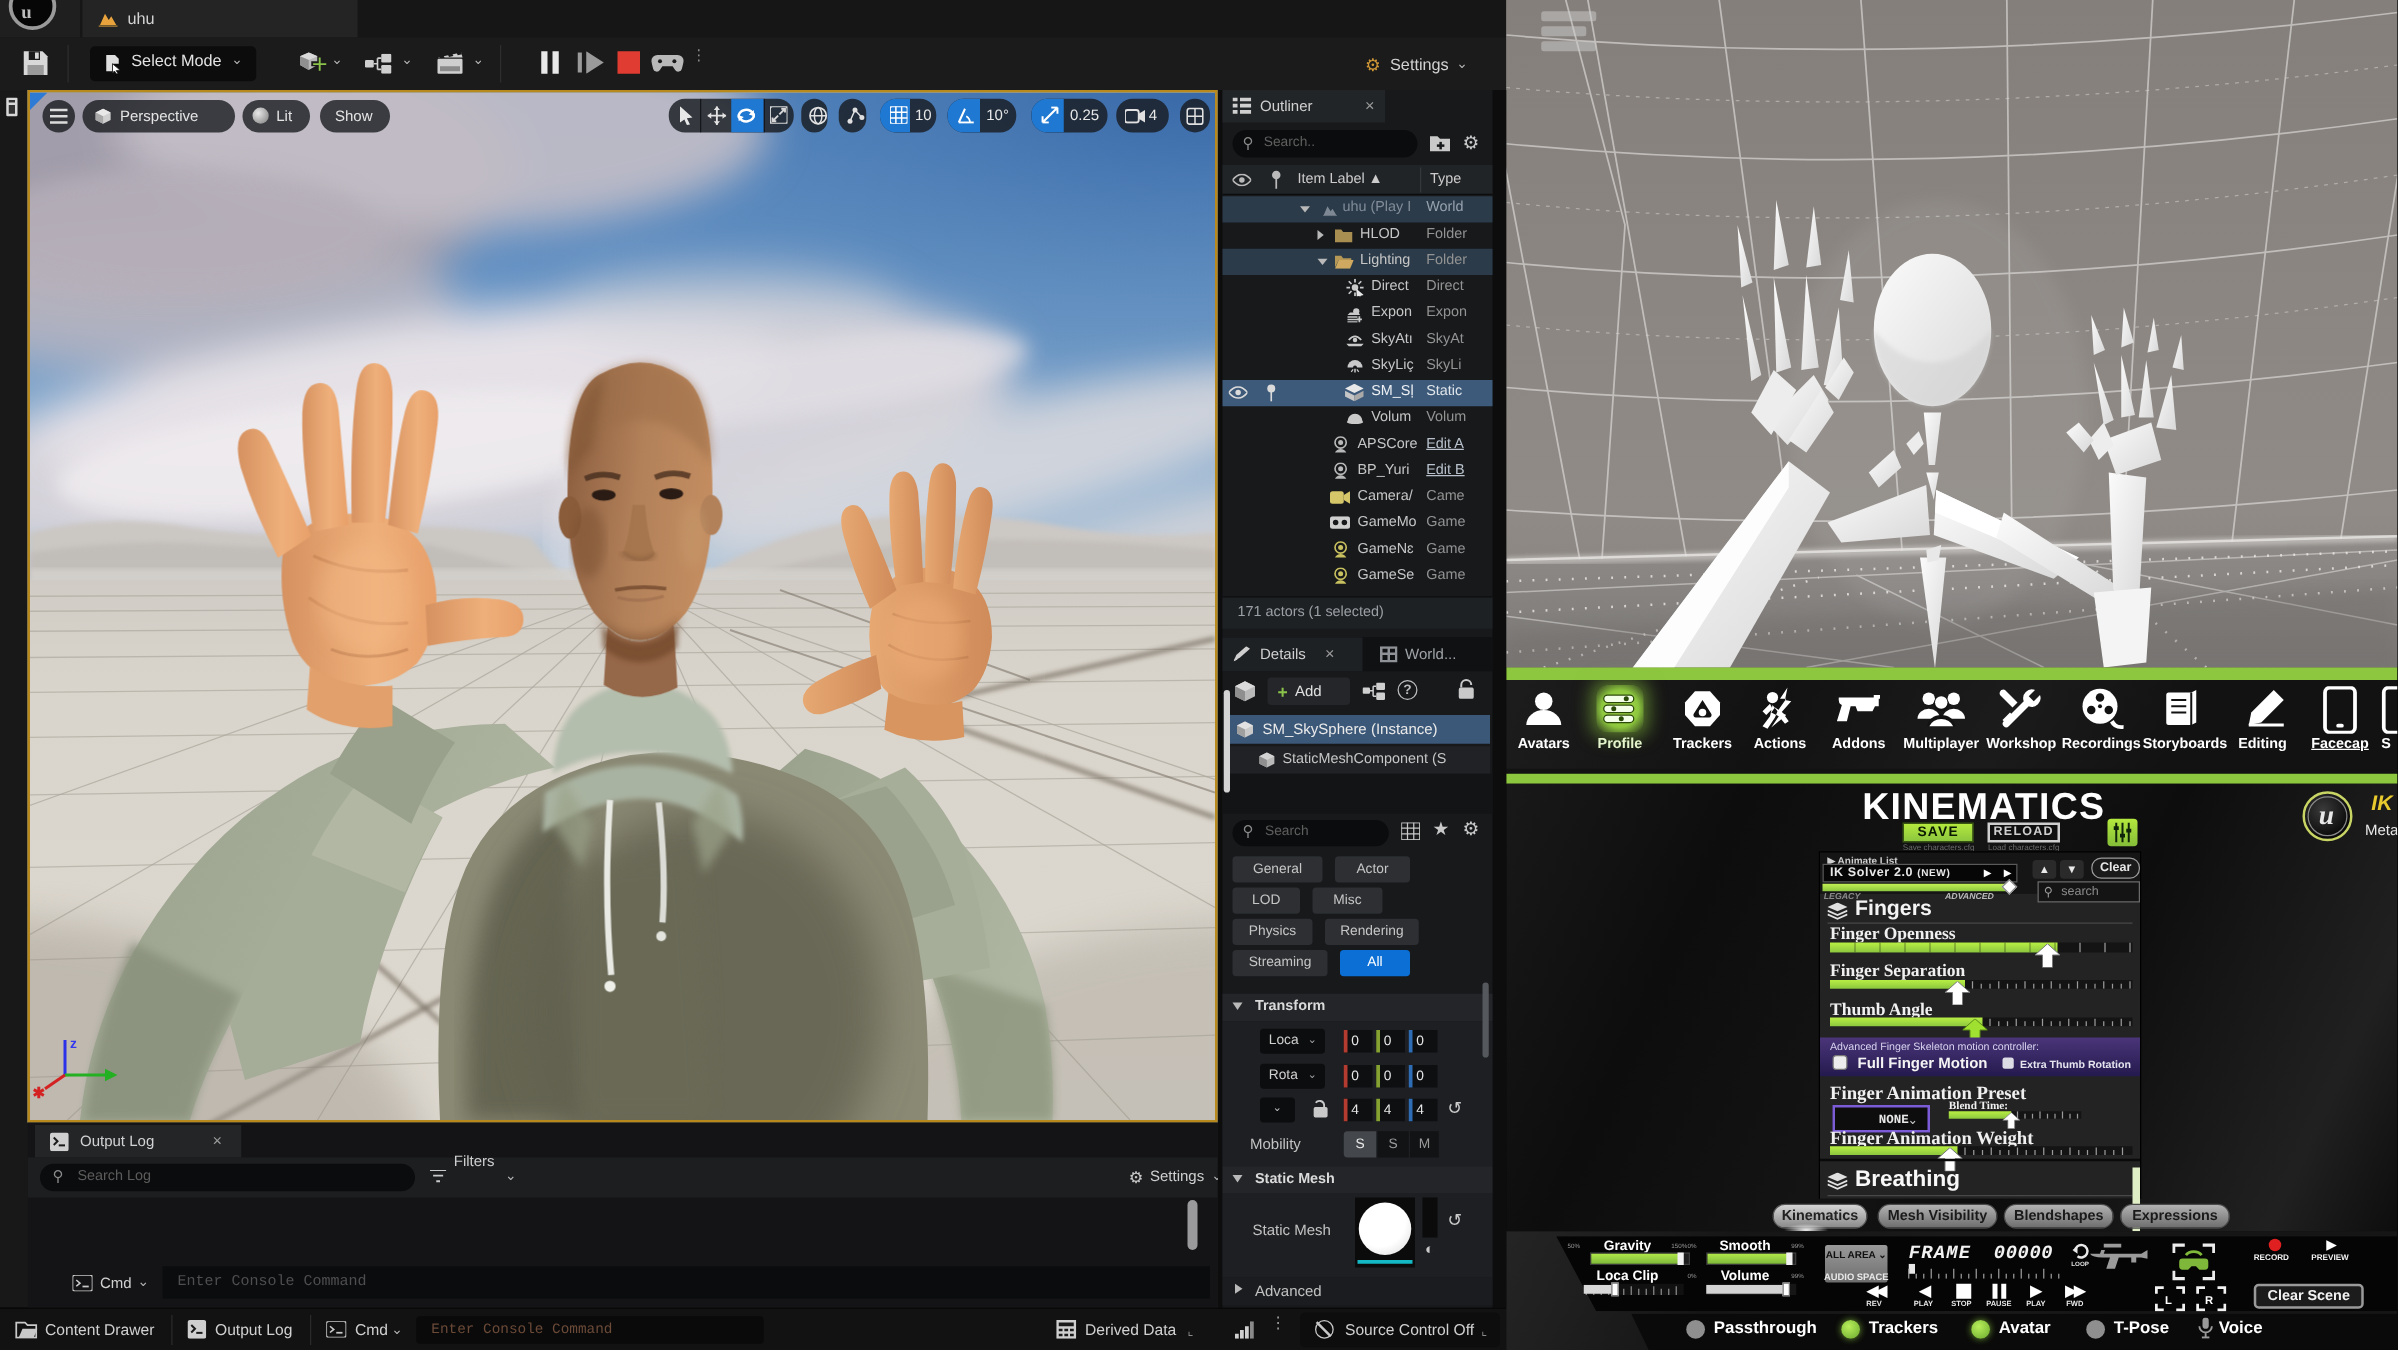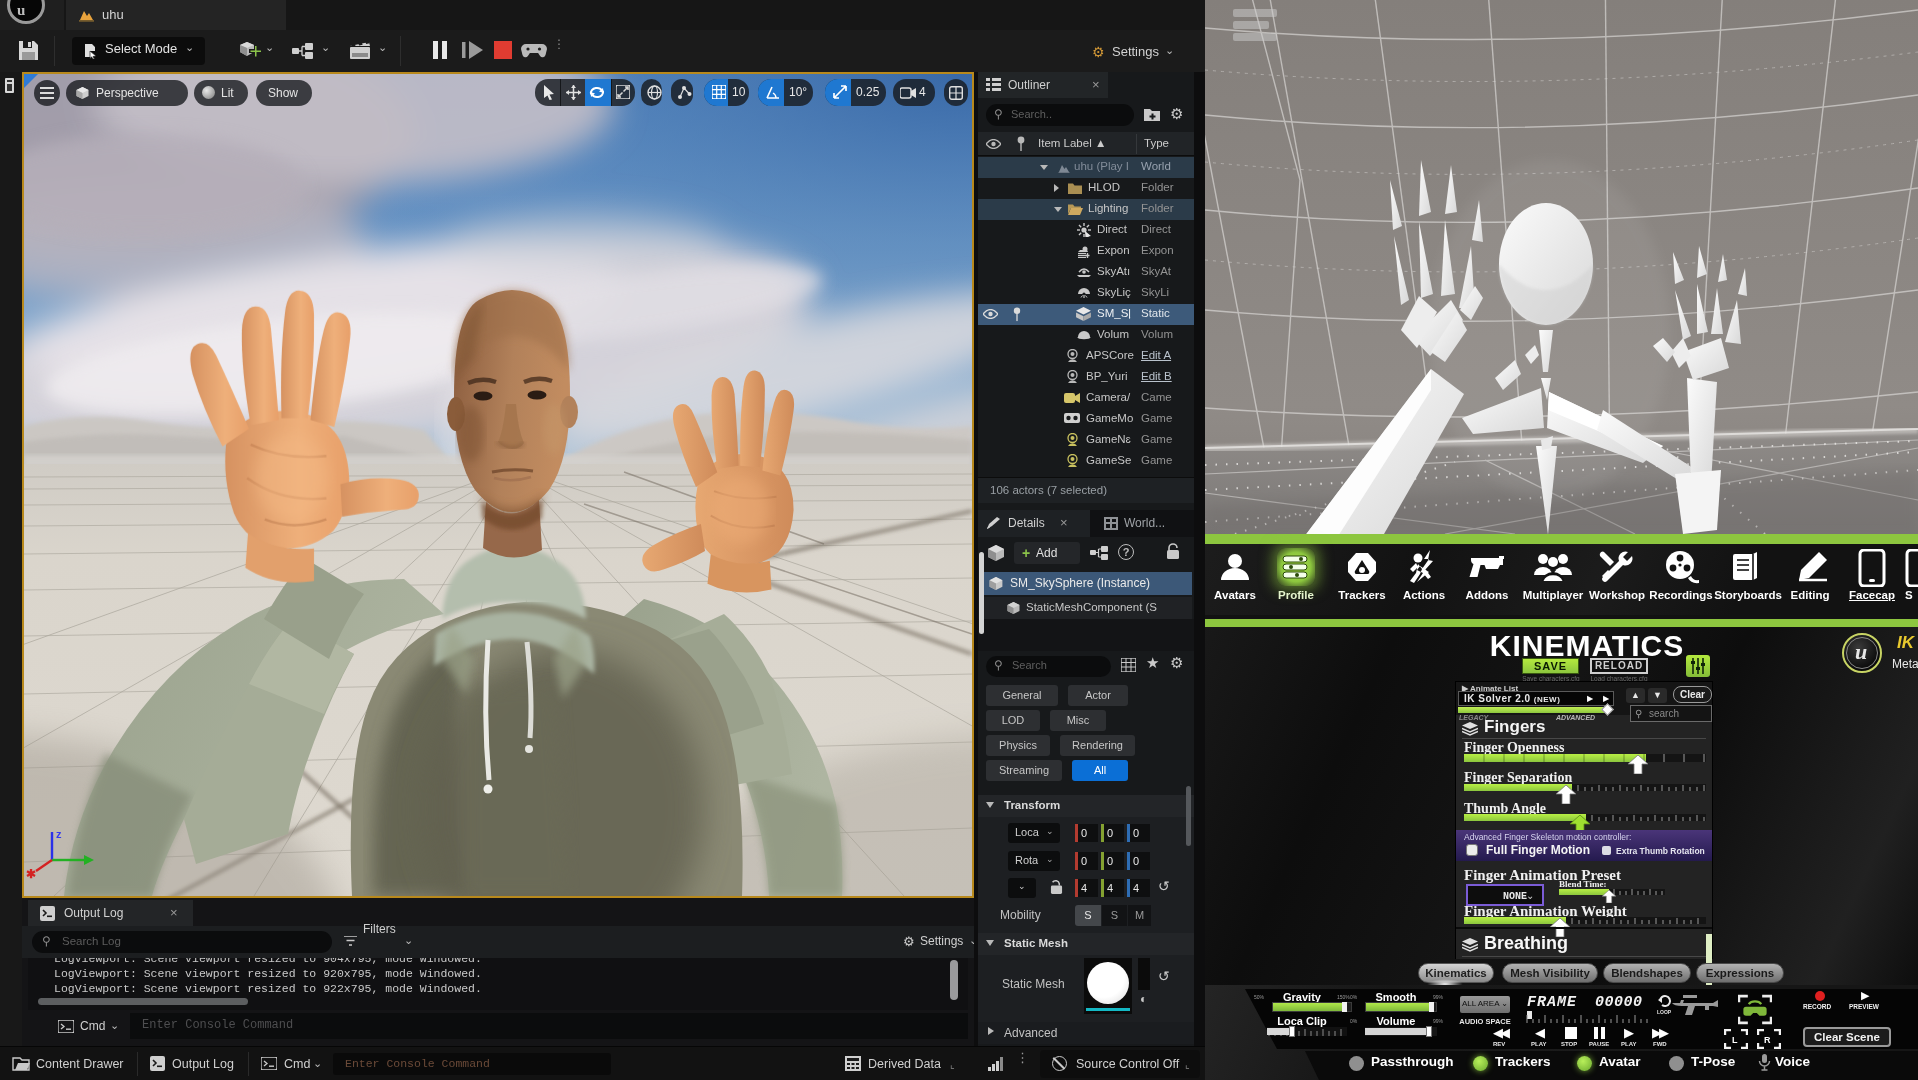--- a/index.html
+++ b/index.html
@@ -446,26 +446,20 @@
       <div class="abs txt" style="left:40px;top:37px;color:#5c5c5c;font-size:11.5px;">Search Log</div>
       <svg class="abs" style="left:322px;top:38px;" width="13" height="11" viewBox="0 0 13 11">
           <path d="M0 0 h13 M2.5 4.5 h8 M5 9 h3" stroke="#c9c9c9" stroke-width="1.5"></path>
         </svg>
       <div class="abs txt" style="left:341px;top:24px;color:#cfcfcf;">Filters</div>
       <div class="abs txt" style="left:382px;top:36px;color:#bbb;font-size:11px;">⌄</div>
       <div class="abs" style="left:881px;top:36px;color:#c9c9c9;font-size:13px;">⚙</div>
       <div class="abs txt" style="left:898px;top:36px;color:#cfcfcf;">Settings</div>
       <div class="abs txt" style="left:947px;top:36px;color:#bbb;font-size:11px;">⌄</div>
 
-      <div class="abs" style="left:6px;top:60px;width:940px;height:52px;background:#101012;overflow:hidden;font-family:'Liberation Mono',monospace;font-size:11.5px;color:#c9c9c9;">
-        <div style="position:absolute;left:26px;top:-6px;">LogViewport: Scene viewport resized to 904x795, mode Windowed.</div>
-        <div style="position:absolute;left:26px;top:9px;">LogViewport: Scene viewport resized to 920x795, mode Windowed.</div>
-        <div style="position:absolute;left:26px;top:24px;">LogViewport: Scene viewport resized to 922x795, mode Windowed.</div>
-        <div style="position:absolute;left:10px;top:40px;width:210px;height:7px;background:#5c5e60;border-radius:4px;"></div>
-      </div>
       <div class="abs" style="left:928px;top:62px;width:8px;height:40px;background:#9a9a9c;border-radius:4px;"></div>
 
       <svg class="abs" style="left:36px;top:122px;" width="16" height="13" viewBox="0 0 16 13">
         <rect x="0" y="0" width="16" height="13" rx="2" fill="none" stroke="#c9c9c9" stroke-width="1.3"></rect>
         <path d="M3 4 l3 2.5 -3 2.5" stroke="#c9c9c9" stroke-width="1.3" fill="none"></path>
           <rect x="8" y="8.5" width="5" height="1.4" fill="#c9c9c9"></rect>
       </svg>
       <div class="abs txt" style="left:58px;top:121px;color:#d0d0d0;">Cmd</div>
       <div class="abs txt" style="left:88px;top:121px;color:#bbb;font-size:11px;">⌄</div>
       <div class="abs" style="left:108px;top:115px;width:838px;height:26px;background:#0b0c0d;"></div>
@@ -663,21 +657,21 @@
                 <circle cx="6.5" cy="5" r="4.5" fill="none" stroke="#c9c15f" stroke-width="1.3"></circle>
                 <circle cx="6.5" cy="5" r="2" fill="#c9c15f"></circle>
                 <path d="M2 13 a5 5 0 0 1 9 0 z" fill="#c9c15f"></path>
               </svg>
             <div class="olab" style="left:108px;">GameSe</div>
               <div class="otype">Game</div>
           </div>
         </div>
 
         <div class="abs" style="left:0;top:405px;width:216px;height:26px;background:#1e2124;border-top:1px solid #0c0c0c;">
-          <div class="abs txt" style="left:12px;top:6px;color:#9aa0a5;font-size:11.5px;">106 actors (7 selected)</div>
+          <div class="abs txt" style="left:12px;top:6px;color:#9aa0a5;font-size:11.5px;">171 actors (1 selected)</div>
         </div>
       </div>
 
       <div class="abs" style="left:4px;top:438px;width:216px;height:536px;background:#17191b;">
 
         <div class="abs" style="left:0;top:0;width:216px;height:27px;background:#101113;">
           <div class="abs" style="left:0;top:0;width:112px;height:27px;background:#1e2124;"></div>
           <svg class="abs" style="left:8px;top:7px;" width="15" height="13" viewBox="0 0 15 13">
               <path d="M1 12 L3 7 L11 0 L14 2 L6 9 Z" fill="#cfcfcf"></path>
               <path d="M1 12 l1.2 -3 1.8 1.5 z" fill="#cfcfcf"></path>
@@ -1383,21 +1377,21 @@
       </div>
       
       <div class="abs" style="left:158px;top:30px;width:66px;text-align:center;color:#fff;font-size:11px;font-weight:bold;">Volume</div>
       <div class="abs" style="left:145px;top:33px;color:#9a9a9a;font-size:5px;">0%</div>
       <div class="abs" style="left:228px;top:33px;color:#9a9a9a;font-size:5px;">99%</div>
       <div class="abs" style="left:160px;top:42px;width:72px;height:9px;background:#161616;">
         <div class="abs" style="left:0;top:1px;width:62px;height:7px;background:#d4d4d4;"></div>
         <div class="abs" style="left:61px;top:-1px;width:6px;height:11px;background:#fff;border:1px solid #777;"></div>
       </div>
       
-      <div class="abs" style="left:255px;top:11px;width:50px;height:17px;background:linear-gradient(#9a9a9a,#6e6e6e);border-radius:2px;color:#0f0f0f;font-size:8px;font-weight:normal;text-align:center;line-height:16px;">ALL AREA ⌄</div>
+      <div class="abs" style="left:255px;top:11px;width:50px;height:30px;background:linear-gradient(#9a9a9a,#6e6e6e);border-radius:2px;color:#0f0f0f;font-size:8px;font-weight:bold;text-align:center;line-height:16px;">ALL AREA ⌄</div>
       <div class="abs" style="left:246px;top:32px;width:68px;text-align:center;color:#e8e8e8;font-size:7.5px;font-weight:bold;white-space:nowrap;">AUDIO SPACE</div>
       
       <div class="abs" style="left:322px;top:9px;color:#f2f2f2;font-size:15px;font-weight:bold;font-family:'Liberation Mono',monospace;font-style:italic;letter-spacing:1px;">FRAME</div>
       <div class="abs" style="left:390px;top:9px;color:#f2f2f2;font-size:15px;font-weight:bold;font-family:'Liberation Mono',monospace;font-style:italic;letter-spacing:0.5px;">00000</div>
       <svg class="abs" style="left:452px;top:9px;" width="16" height="14" viewBox="0 0 16 14">
           <path d="M3 7 a5 5 0 1 1 2 4" fill="none" stroke="#e8e8e8" stroke-width="2"></path>
           <path d="M1 6 l4 -3 0 6 z" fill="#e8e8e8"></path>
         </svg>
       <div class="abs" style="left:452px;top:24px;color:#e0e0e0;font-size:5px;font-weight:bold;">LOOP</div>
       

